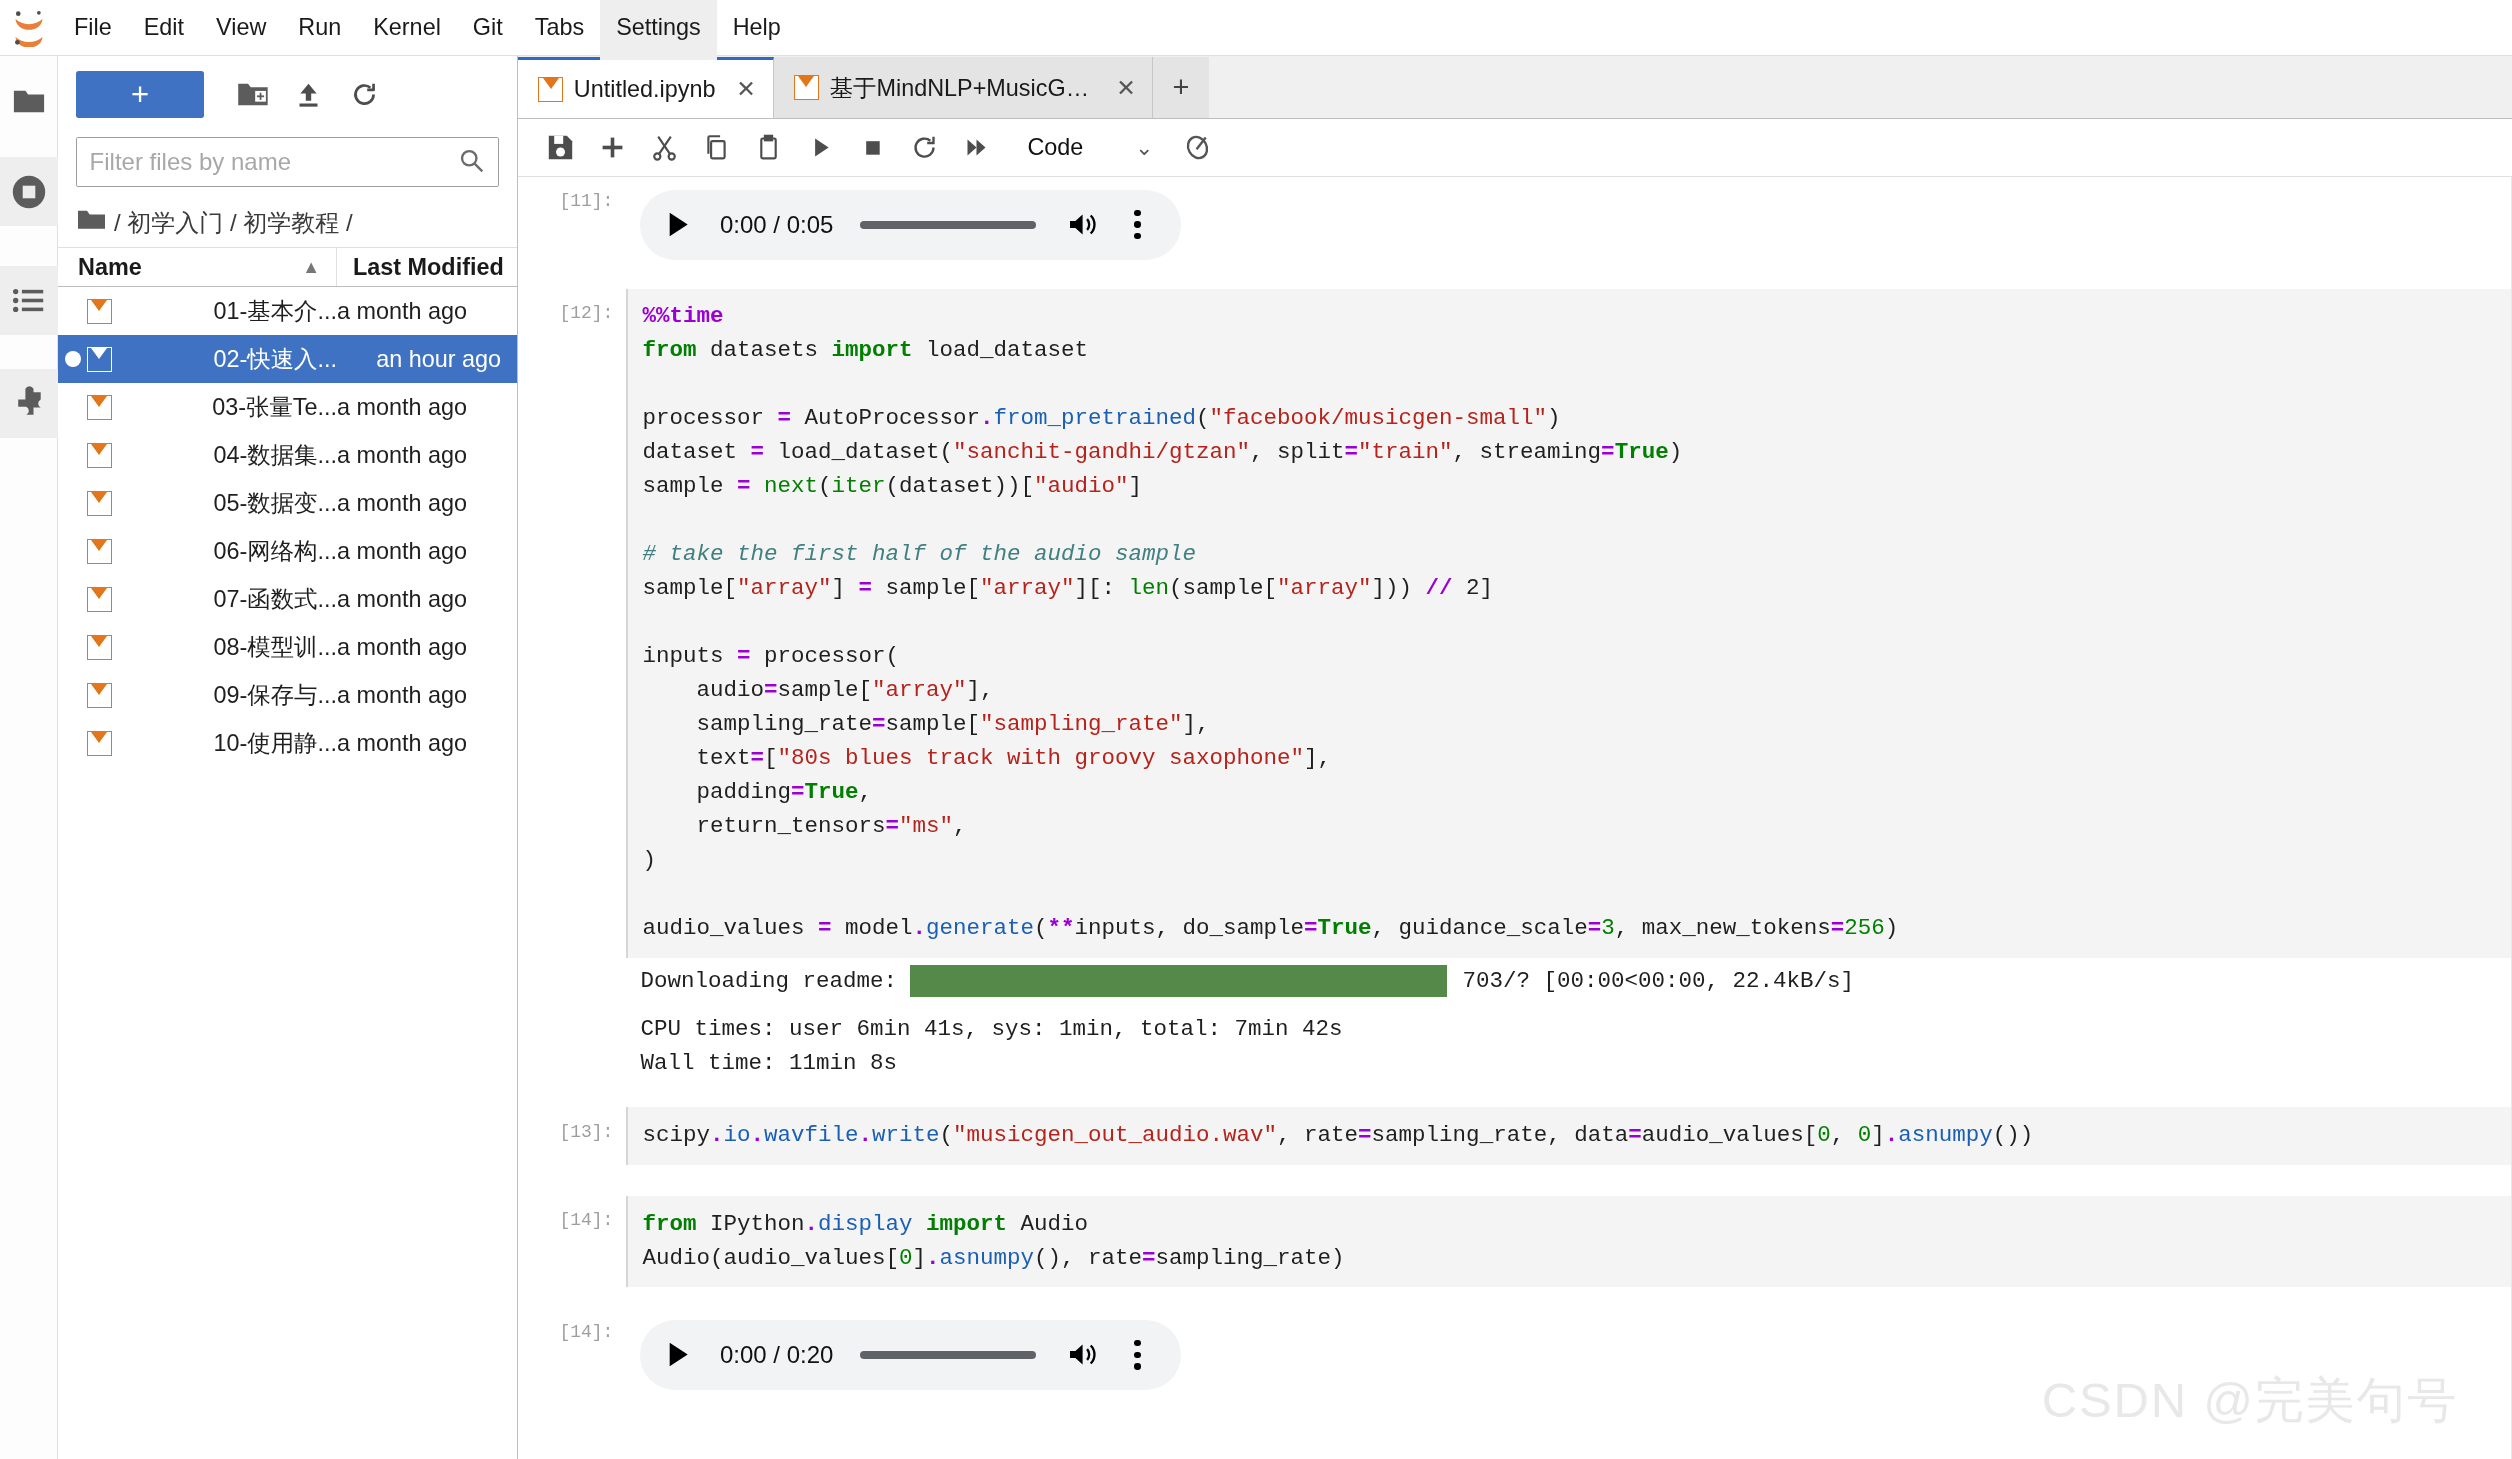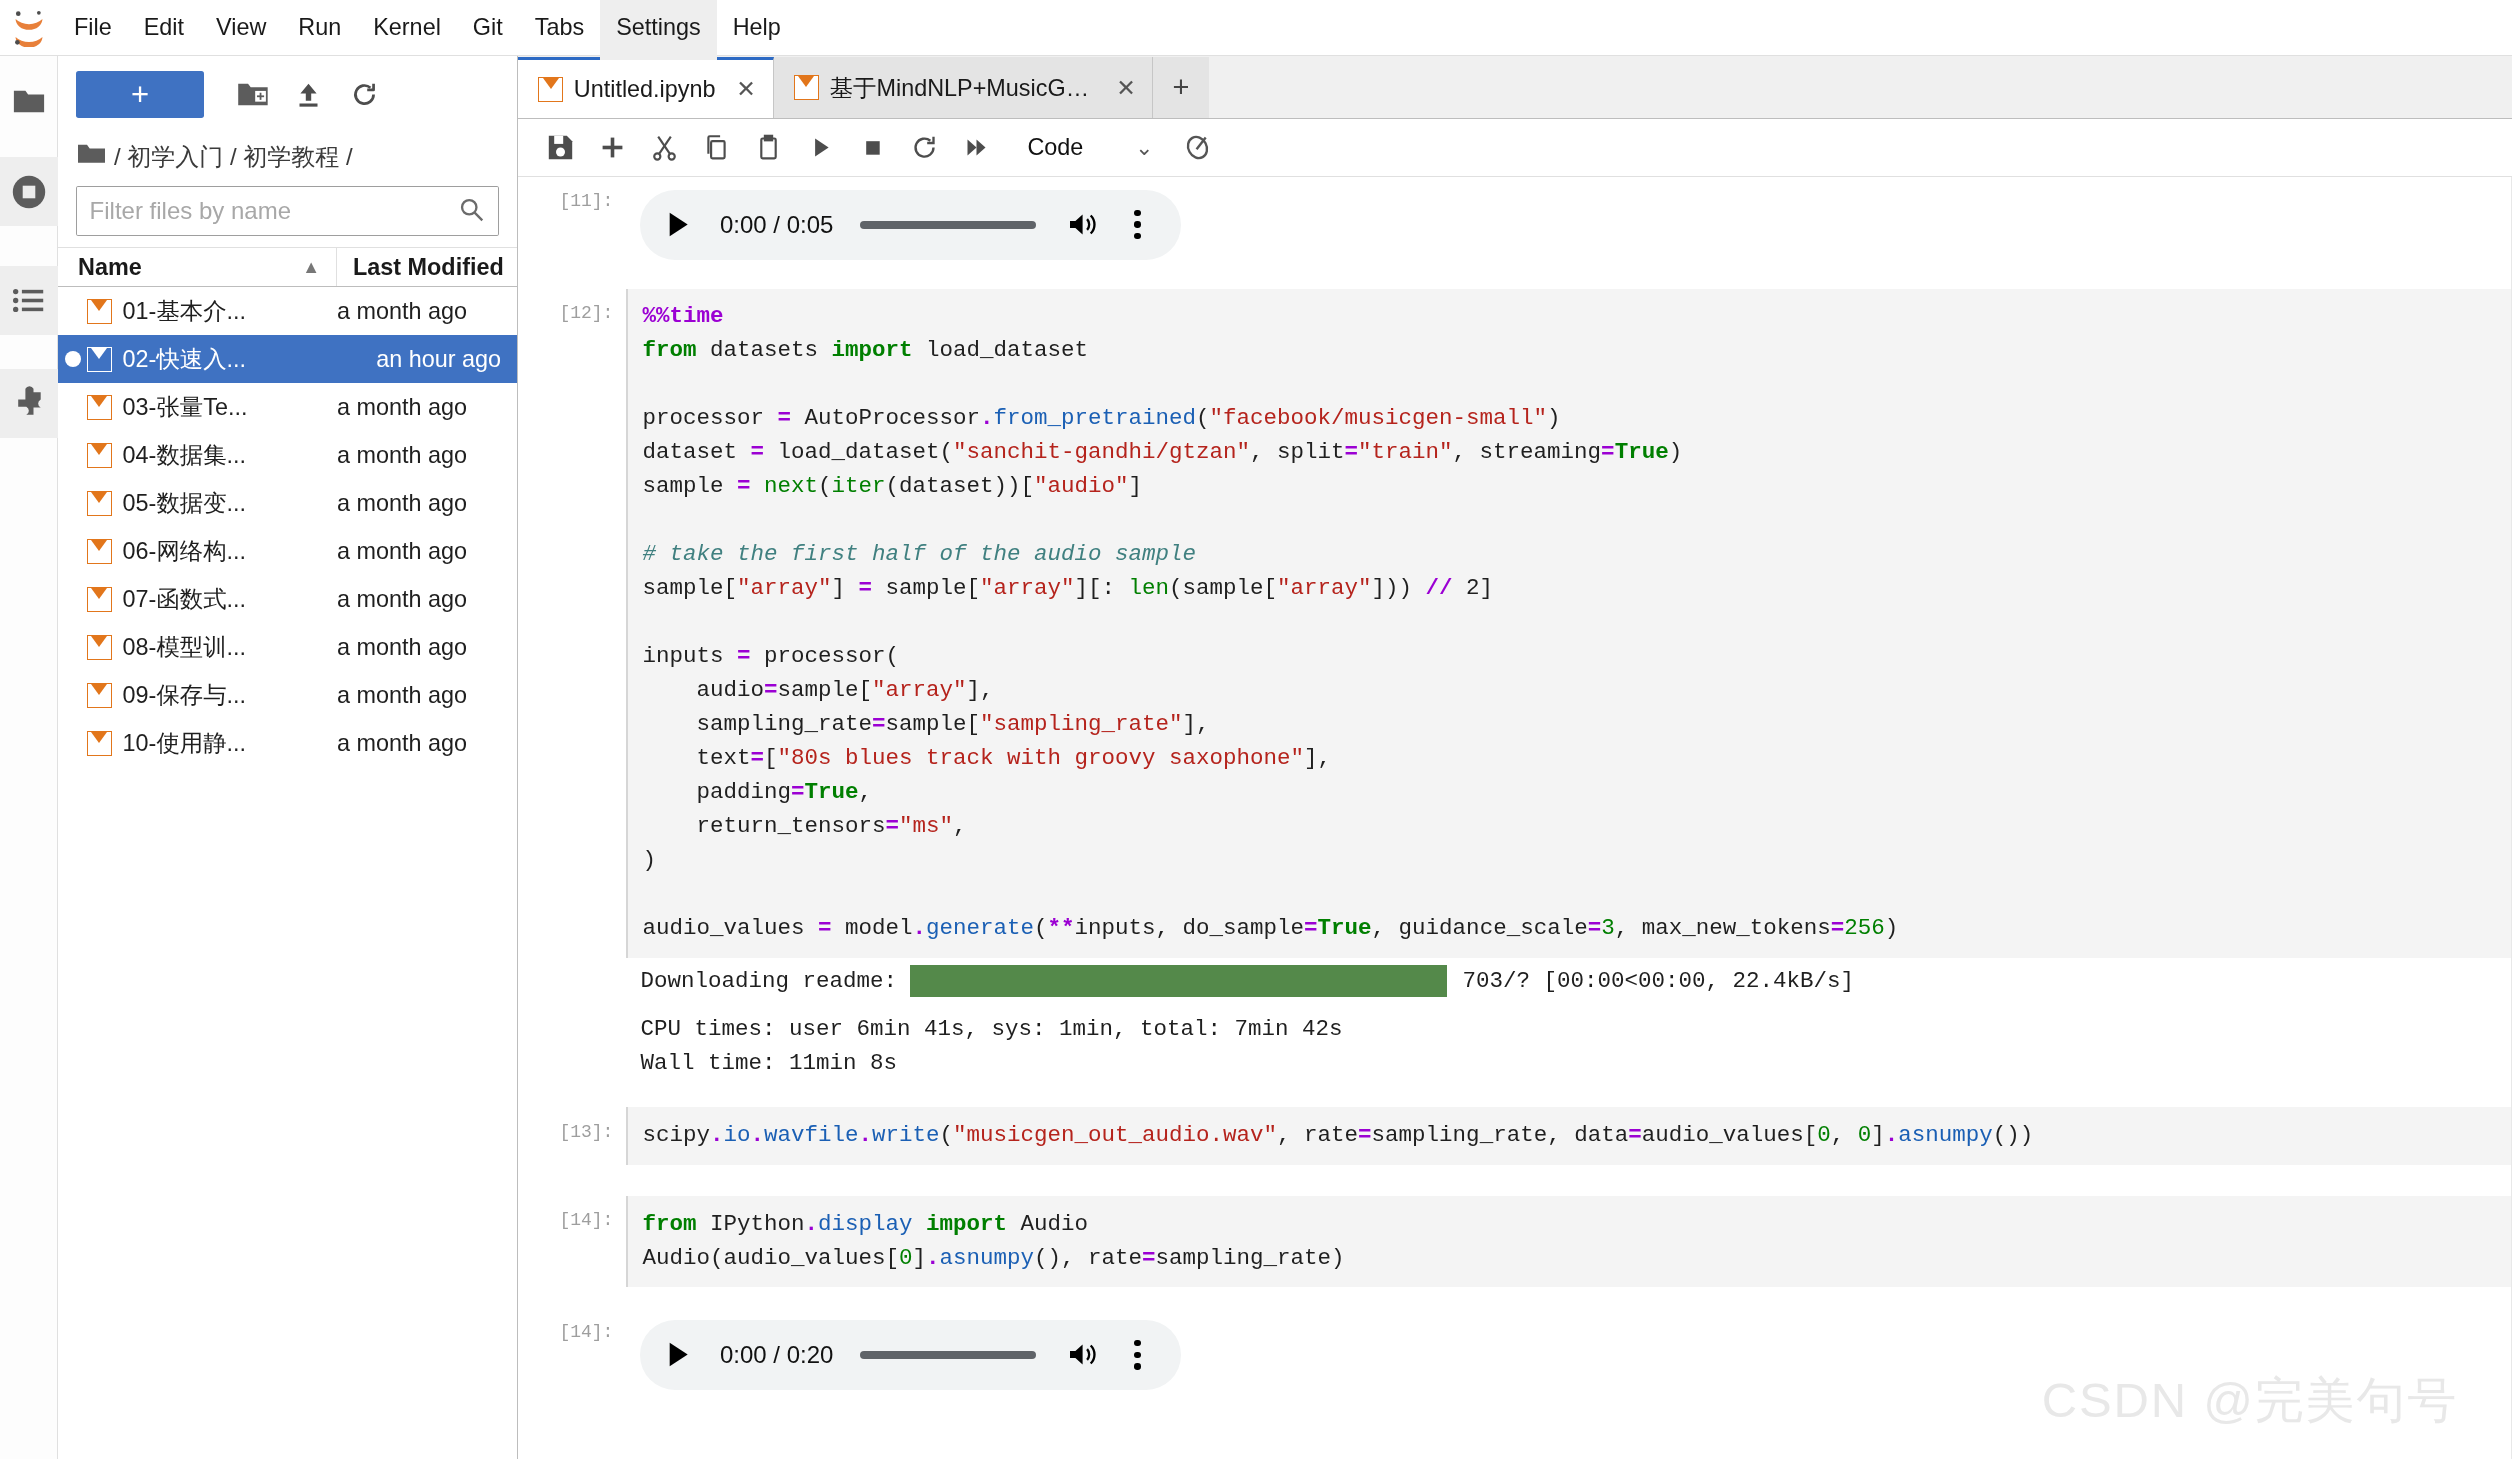--- a/index.html
+++ b/index.html
@@ -187,20 +187,21 @@
     border-top: 11.7px solid #e2761b;
     position: absolute;
     top: 0; left: 50%;
     transform: translateX(-50%);
   }
   .fb-row.selected .nb-icon::after { border-top-color: #ffffff; }
   .fb-row .fname {
     flex: 1;
     white-space: nowrap;
     overflow: hidden;
+    text-align: right;
   }
   .fb-row .fmod {
     width: 180px;
     text-align: left;
     padding-right: 16px;
     white-space: nowrap;
   }
   .fb-row.selected .fmod { text-align: right; }
 
   
@@ -496,39 +497,39 @@
           </svg>
       </div>
       <div class="fb-ic">
         <svg width="29" height="29" viewBox="0 0 32 32" fill="none" stroke="#4d4d4d" stroke-width="3">
             <path d="M26 16 A10 10 0 1 1 22.5 8.5"></path>
             <path d="M26 4 v7 h-7" stroke-linejoin="round"></path>
           </svg>
       </div>
     </div>
 
-    <div id="fb-breadcrumb">
-      <span>
-        <svg width="27" height="21.6" viewBox="0 0 30 24">
-            <path d="M0 2 h10 l3 4 h17 v16 H0 Z" fill="#5c5c5c"></path>
-          </svg>
-      </span>
-      <span>/ 初学入门 / 初学教程 /</span>
-    </div>
-
     <div id="fb-filter-wrap">
       <div id="fb-filter">
         <input placeholder="Filter files by name" style="">
         <span>
           <svg width="27" height="27" viewBox="0 0 30 30" fill="none" stroke="#6b6b6b" stroke-width="2.6">
               <circle cx="12.5" cy="12.5" r="8"></circle>
               <line x1="18.5" y1="18.5" x2="27" y2="27"></line>
             </svg>
         </span>
       </div>
+    </div>
+
+    <div id="fb-breadcrumb">
+      <span>
+        <svg width="27" height="21.6" viewBox="0 0 30 24">
+            <path d="M0 2 h10 l3 4 h17 v16 H0 Z" fill="#5c5c5c"></path>
+          </svg>
+      </span>
+      <span>/ 初学入门 / 初学教程 /</span>
     </div>
 
     <div id="fb-header">
       <div class="col-name">
         <span>Name</span>
         <span style="font-size:18px;color:#777;">▲</span>
       </div>
       <div class="col-mod">Last Modified</div>
     </div>
 

